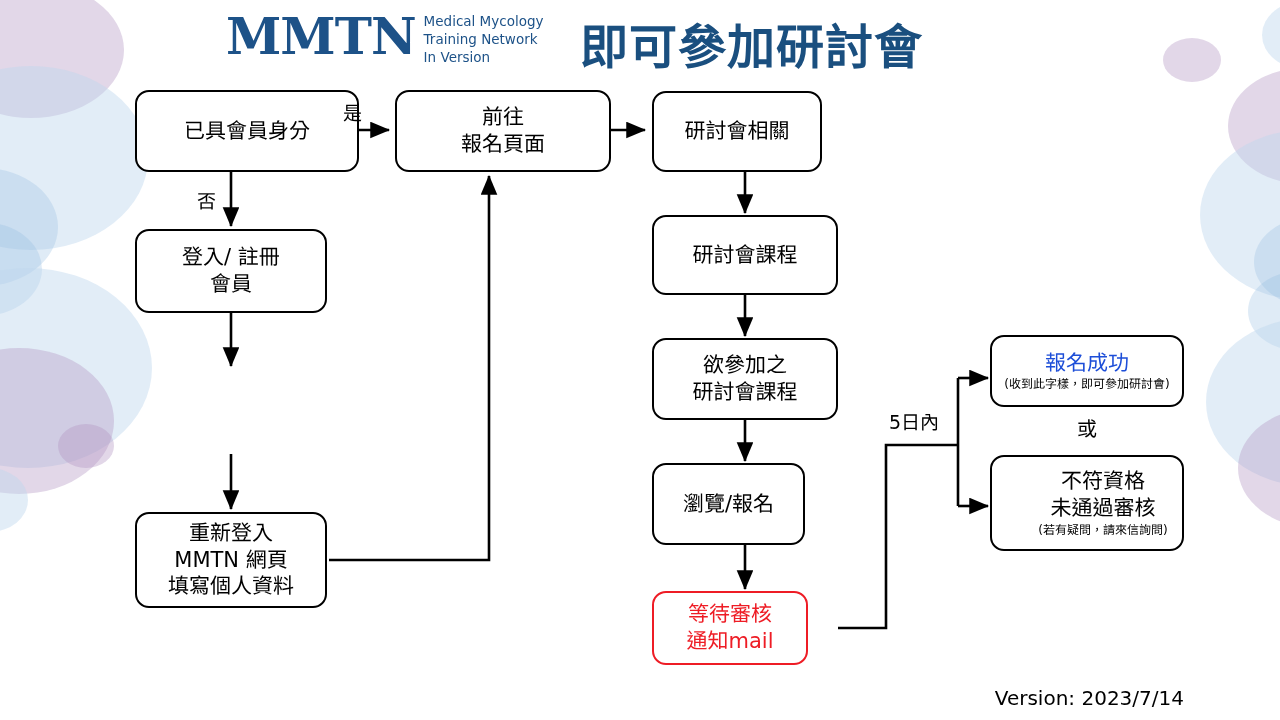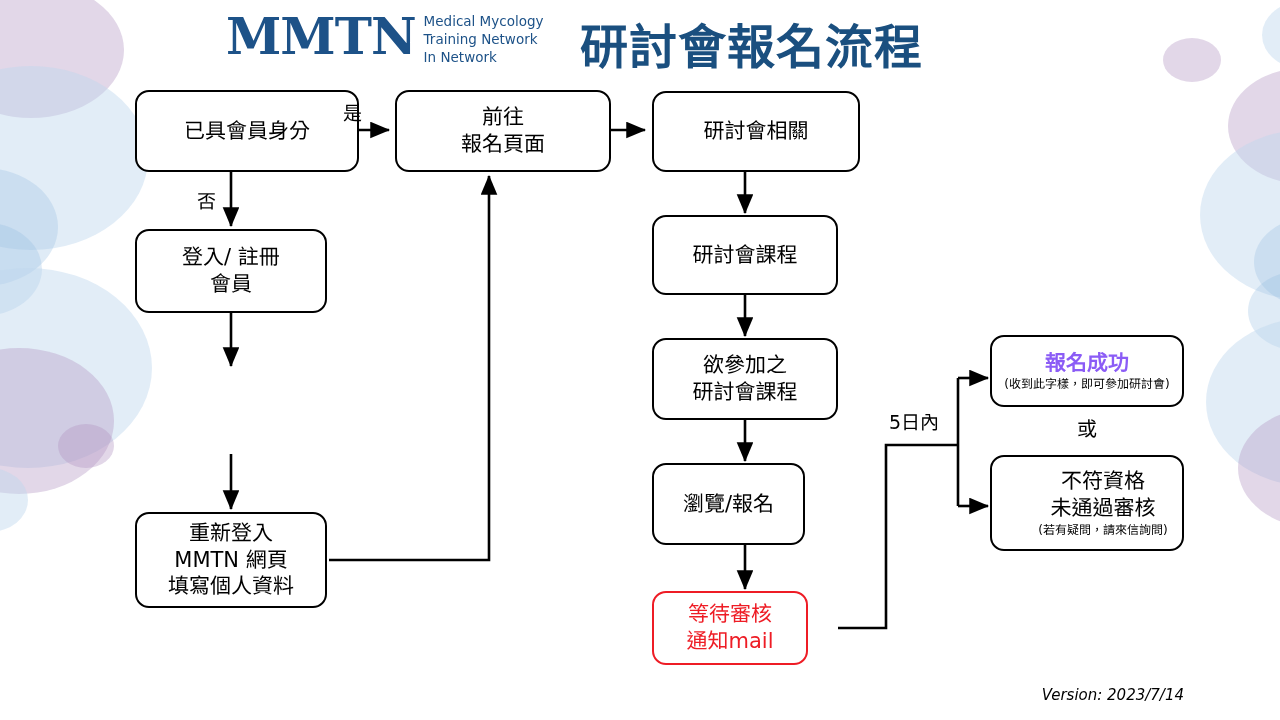--- a/index.html
+++ b/index.html
@@ -93,23 +93,23 @@
     font-size: 21px;
     line-height: 1.28;
     color: #000000;
     white-space: pre-line;
   }
   .node.red {
     border-color: #ee1c25;
     color: #ee1c25;
   }
   .node .main-title {
-    font-weight: bold;
+    font-weight: normal;
     font-size: 21px;
-    color: #8b5cf6;
+    color: #1d4ed8;
     line-height: 1.2;
   }
   .node .note {
     font-size: 12px;
     line-height: 1.2;
     color: #000000;
     margin-top: 1px;
   }
 
   
@@ -122,22 +122,21 @@
   .or-label {
     position: absolute;
     font-size: 20px;
     color: #000000;
   }
 
   #version {
     position: absolute;
     right: 96px;
     top: 686px;
-    font-style: italic;
-    font-size: 15px;
+    font-size: 20px;
     color: #000000;
     white-space: nowrap;
   }
 </style>
 </head>
 <body>
 
 <div id="stage">
 
   <div>
@@ -159,24 +158,24 @@
     <div class="blob purple" style="left:1238px; top:408px;  width:156px; height:120px;"></div>
     <div class="blob paleblue" style="left:1262px; top:0px;    width:90px;  height:70px;"></div>
   </div>
 
   <div id="header">
     <div id="logo">
       <div id="logo-mark">MMTN</div>
       <div id="logo-sub">
         <span>Medical Mycology</span>
         <span>Training Network</span>
-        <span>In Network</span>
+        <span>In Version</span>
       </div>
     </div>
-    <div id="page-title">研討會報名流程</div>
+    <div id="page-title">即可參加研討會</div>
   </div>
 
   <svg id="wires" viewBox="0 0 1280 720">
     <defs>
       <marker id="arrow" markerWidth="9" markerHeight="9" refX="7.2" refY="3.2" orient="auto" markerUnits="strokeWidth">
         <path d="M0,0 L7.6,3.2 L0,6.4 z" fill="#000000"></path>
       </marker>
     </defs>
     <g stroke="#000000" stroke-width="2.6" fill="none" marker-end="url(#arrow)">
 
@@ -217,21 +216,21 @@
 報名頁面</div>
 
   <div class="node" style="left:135px; top:229px; width:192px; height:84px;">登入/ 註冊
 會員</div>
 
 
   <div class="node" style="left:135px; top:512px; width:192px; height:96px;">重新登入
 MMTN 網頁
 填寫個人資料</div>
 
-  <div class="node" style="left:652px; top:91px; width:208px; height:81px;">研討會相關</div>
+  <div class="node" style="left:652px; top:91px; width:170px; height:81px;">研討會相關</div>
 
   <div class="node" style="left:652px; top:215px; width:186px; height:80px;">研討會課程</div>
 
   <div class="node" style="left:652px; top:338px; width:186px; height:82px;">欲參加之
 研討會課程</div>
 
   <div class="node" style="left:652px; top:463px; width:153px; height:82px;">瀏覽/報名</div>
 
   <div class="node red" style="left:652px; top:591px; width:156px; height:74px;">等待審核
 通知mail</div>

